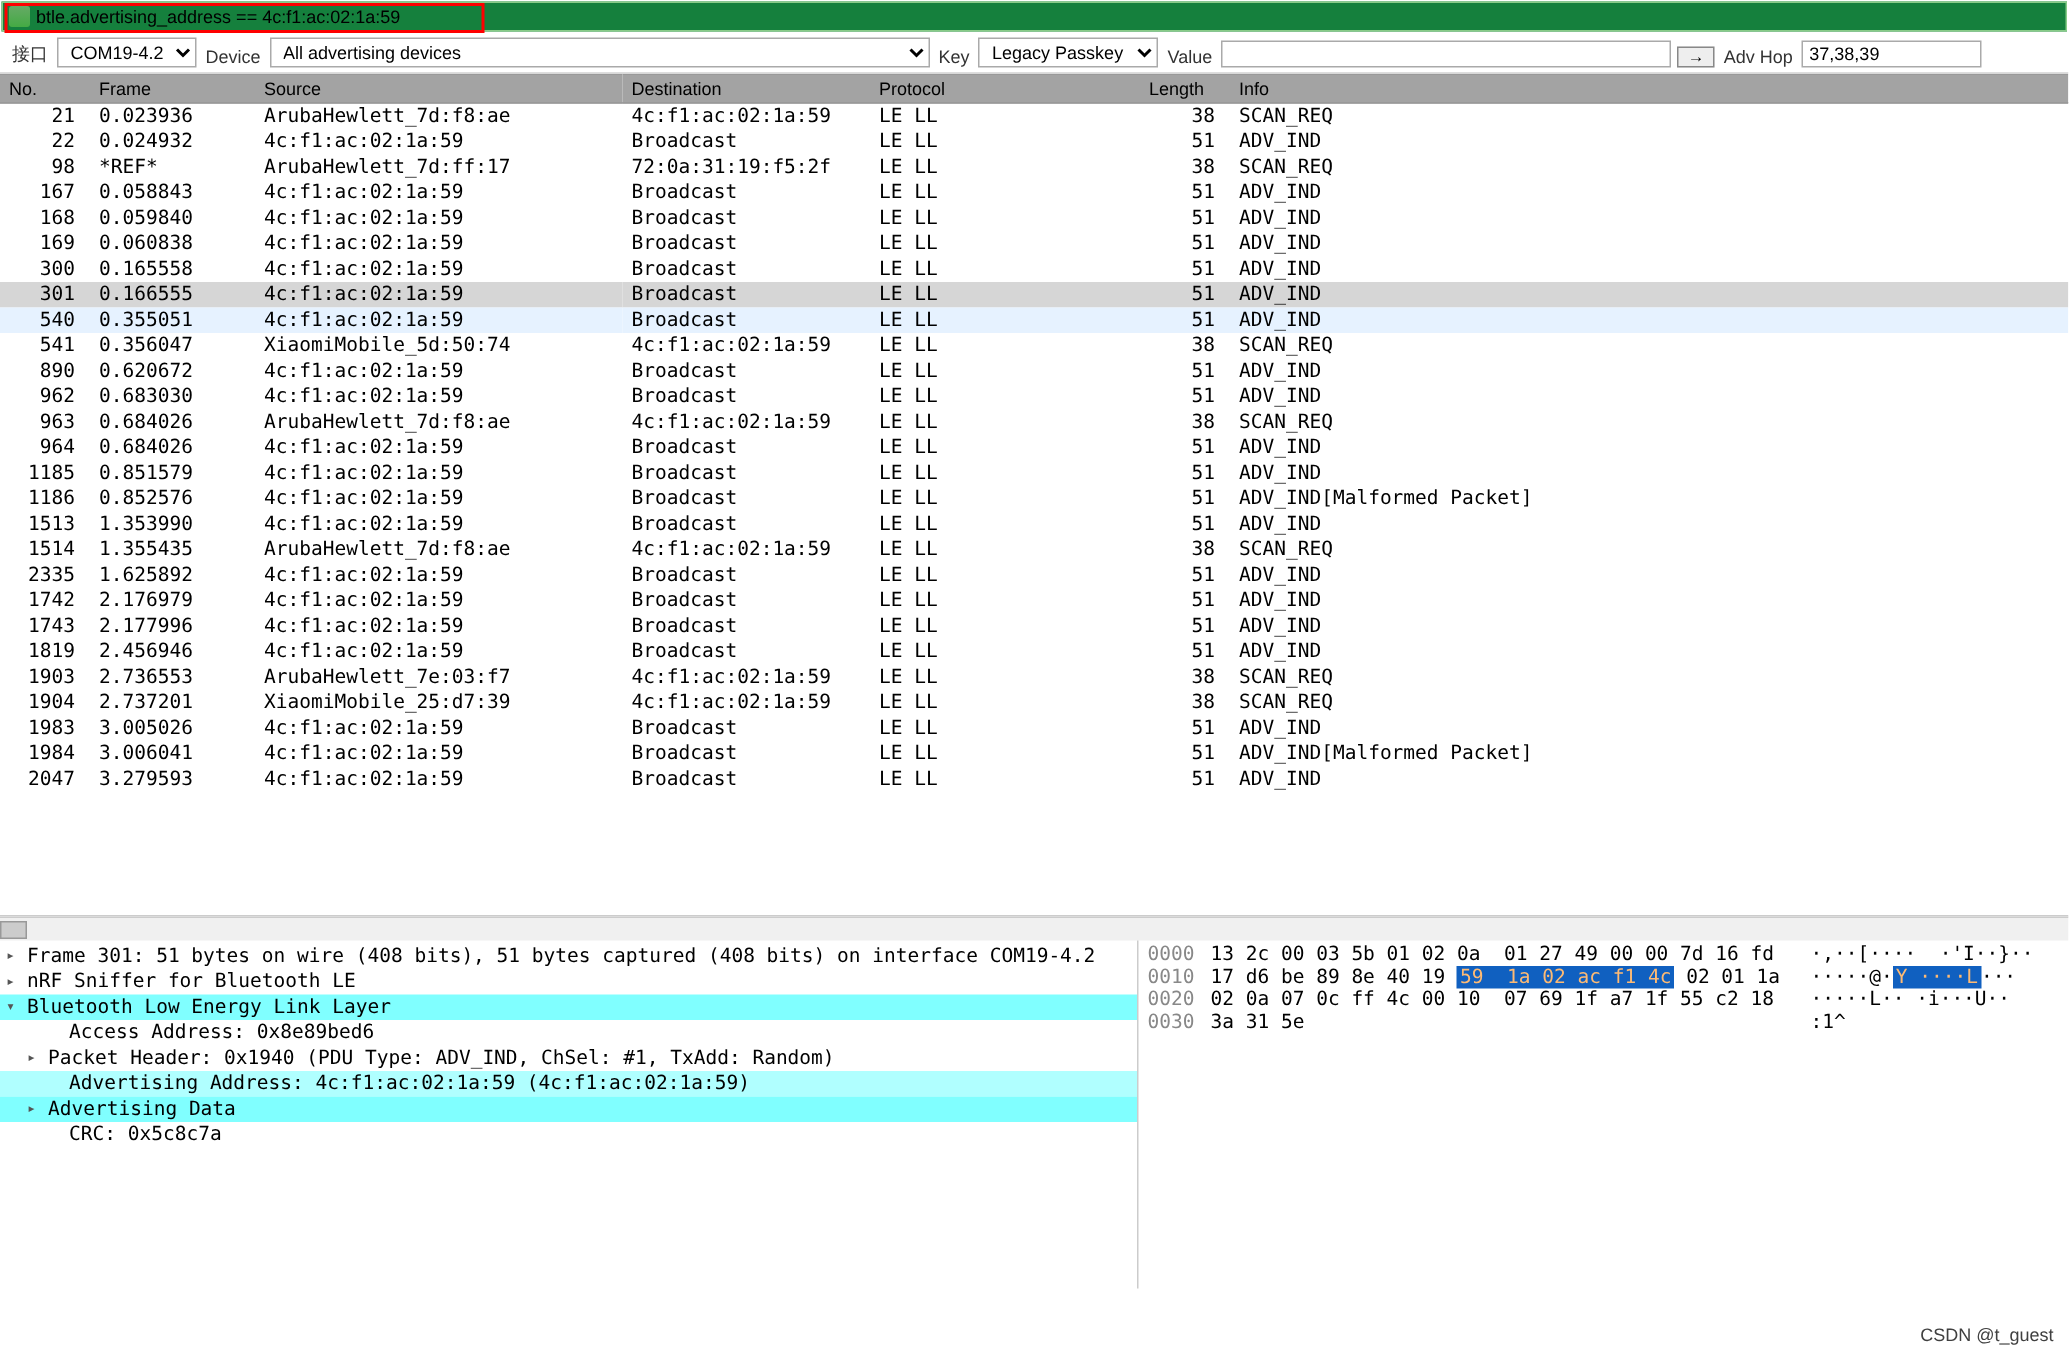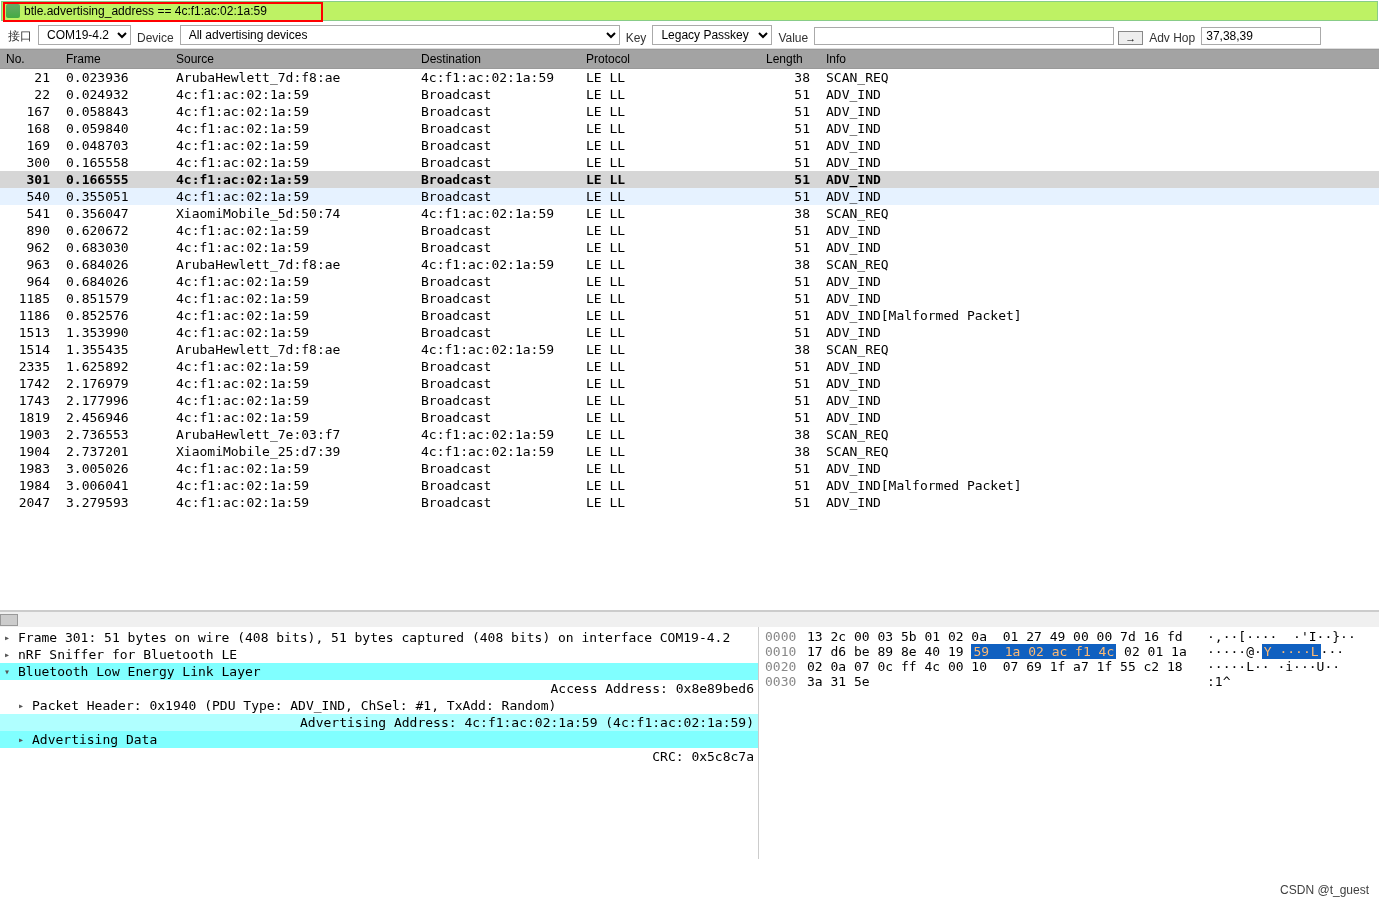--- a/index.html
+++ b/index.html
@@ -1,42 +1,42 @@
 <!DOCTYPE html>
 <html><head>
 <meta charset="utf-8">
 <style>
 * { box-sizing: border-box; margin: 0; padding: 0; }
 body { font-family: "Segoe UI", Tahoma, sans-serif; font-size: 12px; background: #fff; width: 1379px; height: 903px; overflow: hidden; position: relative; }
-.filter-bar { display: flex; align-items: center; background: #bef264; border: 1px solid #8c8; padding: 2px 4px; margin: 1px; position: relative; }
+.filter-bar { display: flex; align-items: center; background: #15803d; border: 1px solid #8c8; padding: 2px 4px; margin: 1px; position: relative; }
 .filter-icon { width: 14px; height: 14px; margin-right: 4px; background: linear-gradient(#6a6,#4a4); border-radius: 2px; }
 .filter-input { flex: 1; background: transparent; border: none; font-size: 12px; outline: none; }
 .red-box { position: absolute; left: 1px; top: 0; width: 320px; height: 20px; border: 2px solid red; pointer-events: none; }
 .toolbar { display: flex; align-items: flex-end; padding: 3px 6px; border-bottom: 1px solid #ddd; gap: 4px; }
 .tb-label { color: #333; margin: 0 2px; }
 .tb-select { border: 1px solid #aaa; padding: 1px 4px; font-size: 12px; background: #fff; }
 .tb-input { border: 1px solid #aaa; padding: 1px 4px; font-size: 12px; }
 .tb-btn { border: 1px solid #888; background: #eee; padding: 0 6px; font-size: 11px; cursor:pointer; }
 .packets { height: 562px; overflow: auto; border-bottom: 1px solid #ccc; }
 table.pkt { width: 100%; border-collapse: collapse; font-family: Consolas, monospace; font-size: 13px; }
 table.pkt th { text-align: left; font-weight: normal; border-top: 1px solid #999; border-bottom: 1px solid #999; padding: 2px 6px; background: #a3a3a3; font-family: "Segoe UI", Tahoma, sans-serif; font-size:12px;}
 table.pkt td { padding: 1px 6px; white-space: nowrap; }
 table.pkt td.num { text-align: right; padding-right: 10px; }
 table.pkt td.len { text-align: right; padding-right: 10px; }
-tr.hl0 { background: #d6d6d6; font-weight: bold; }
+tr.hl0 { background: #d6d6d6; }
 tr.hl1 { background: #e6f2ff; }
 .hscroll { height: 16px; background: #f0f0f0; border-top:1px solid #ccc; display:flex; align-items:center; }
 .hscroll .thumb { width: 18px; height: 12px; background:#ccc; border:1px solid #999; margin-left:0;}
 .lower { display: flex; height: 232px; }
 .tree { flex: 1; overflow: auto; font-family: Consolas, monospace; font-size: 13px; padding: 2px 0; border-right:1px solid #ccc;}
 .tree-row { padding: 1px 4px 1px 18px; position: relative; white-space: nowrap; }
 .tree-row .arrow { position: absolute; left: 4px; top: 3px; cursor:pointer; color:#555; font-size:10px;}
 .tree-row.ind1 { padding-left: 32px; }
 .tree-row.ind1 .arrow { left: 18px; }
-.tree-row.ind2 { padding-left: 46px; text-align: right; }
+.tree-row.ind2 { padding-left: 46px; }
 .tree-row.sel { background: #80ffff; }
 .tree-row.sel2 { background: #b0ffff; }
 .hex { width: 620px; overflow: auto; font-family: Consolas, monospace; font-size: 13px; padding: 2px 4px; }
 .hex-row { display: flex; white-space: pre; padding: 0 2px;}
 .hex-off { color: #888; width: 42px; }
 .hex-bytes { width: 400px; }
 .hex-ascii { flex:1; }
 .hl-byte { background: #1060c0; color: #fdba74; padding: 0 2px; }
 .watermark { position: absolute; right: 10px; bottom: 6px; color: #404040; font-size: 12px; }
 </style>
@@ -89,40 +89,49 @@
         <tr>
           <td class="num">22</td>
           <td>0.024932</td>
           <td>4c:f1:ac:02:1a:59</td>
           <td>Broadcast</td>
           <td>LE LL</td>
           <td class="len">51</td>
           <td>ADV_IND</td>
         </tr>
         <tr>
+          <td class="num">98</td>
+          <td>*REF*</td>
+          <td>ArubaHewlett_7d:ff:17</td>
+          <td>72:0a:31:19:f5:2f</td>
+          <td>LE LL</td>
+          <td class="len">38</td>
+          <td>SCAN_REQ</td>
+        </tr>
+        <tr>
           <td class="num">167</td>
           <td>0.058843</td>
           <td>4c:f1:ac:02:1a:59</td>
           <td>Broadcast</td>
           <td>LE LL</td>
           <td class="len">51</td>
           <td>ADV_IND</td>
         </tr>
         <tr>
           <td class="num">168</td>
           <td>0.059840</td>
           <td>4c:f1:ac:02:1a:59</td>
           <td>Broadcast</td>
           <td>LE LL</td>
           <td class="len">51</td>
           <td>ADV_IND</td>
         </tr>
         <tr>
           <td class="num">169</td>
-          <td>0.048703</td>
+          <td>0.060838</td>
           <td>4c:f1:ac:02:1a:59</td>
           <td>Broadcast</td>
           <td>LE LL</td>
           <td class="len">51</td>
           <td>ADV_IND</td>
         </tr>
         <tr>
           <td class="num">300</td>
           <td>0.165558</td>
           <td>4c:f1:ac:02:1a:59</td>

